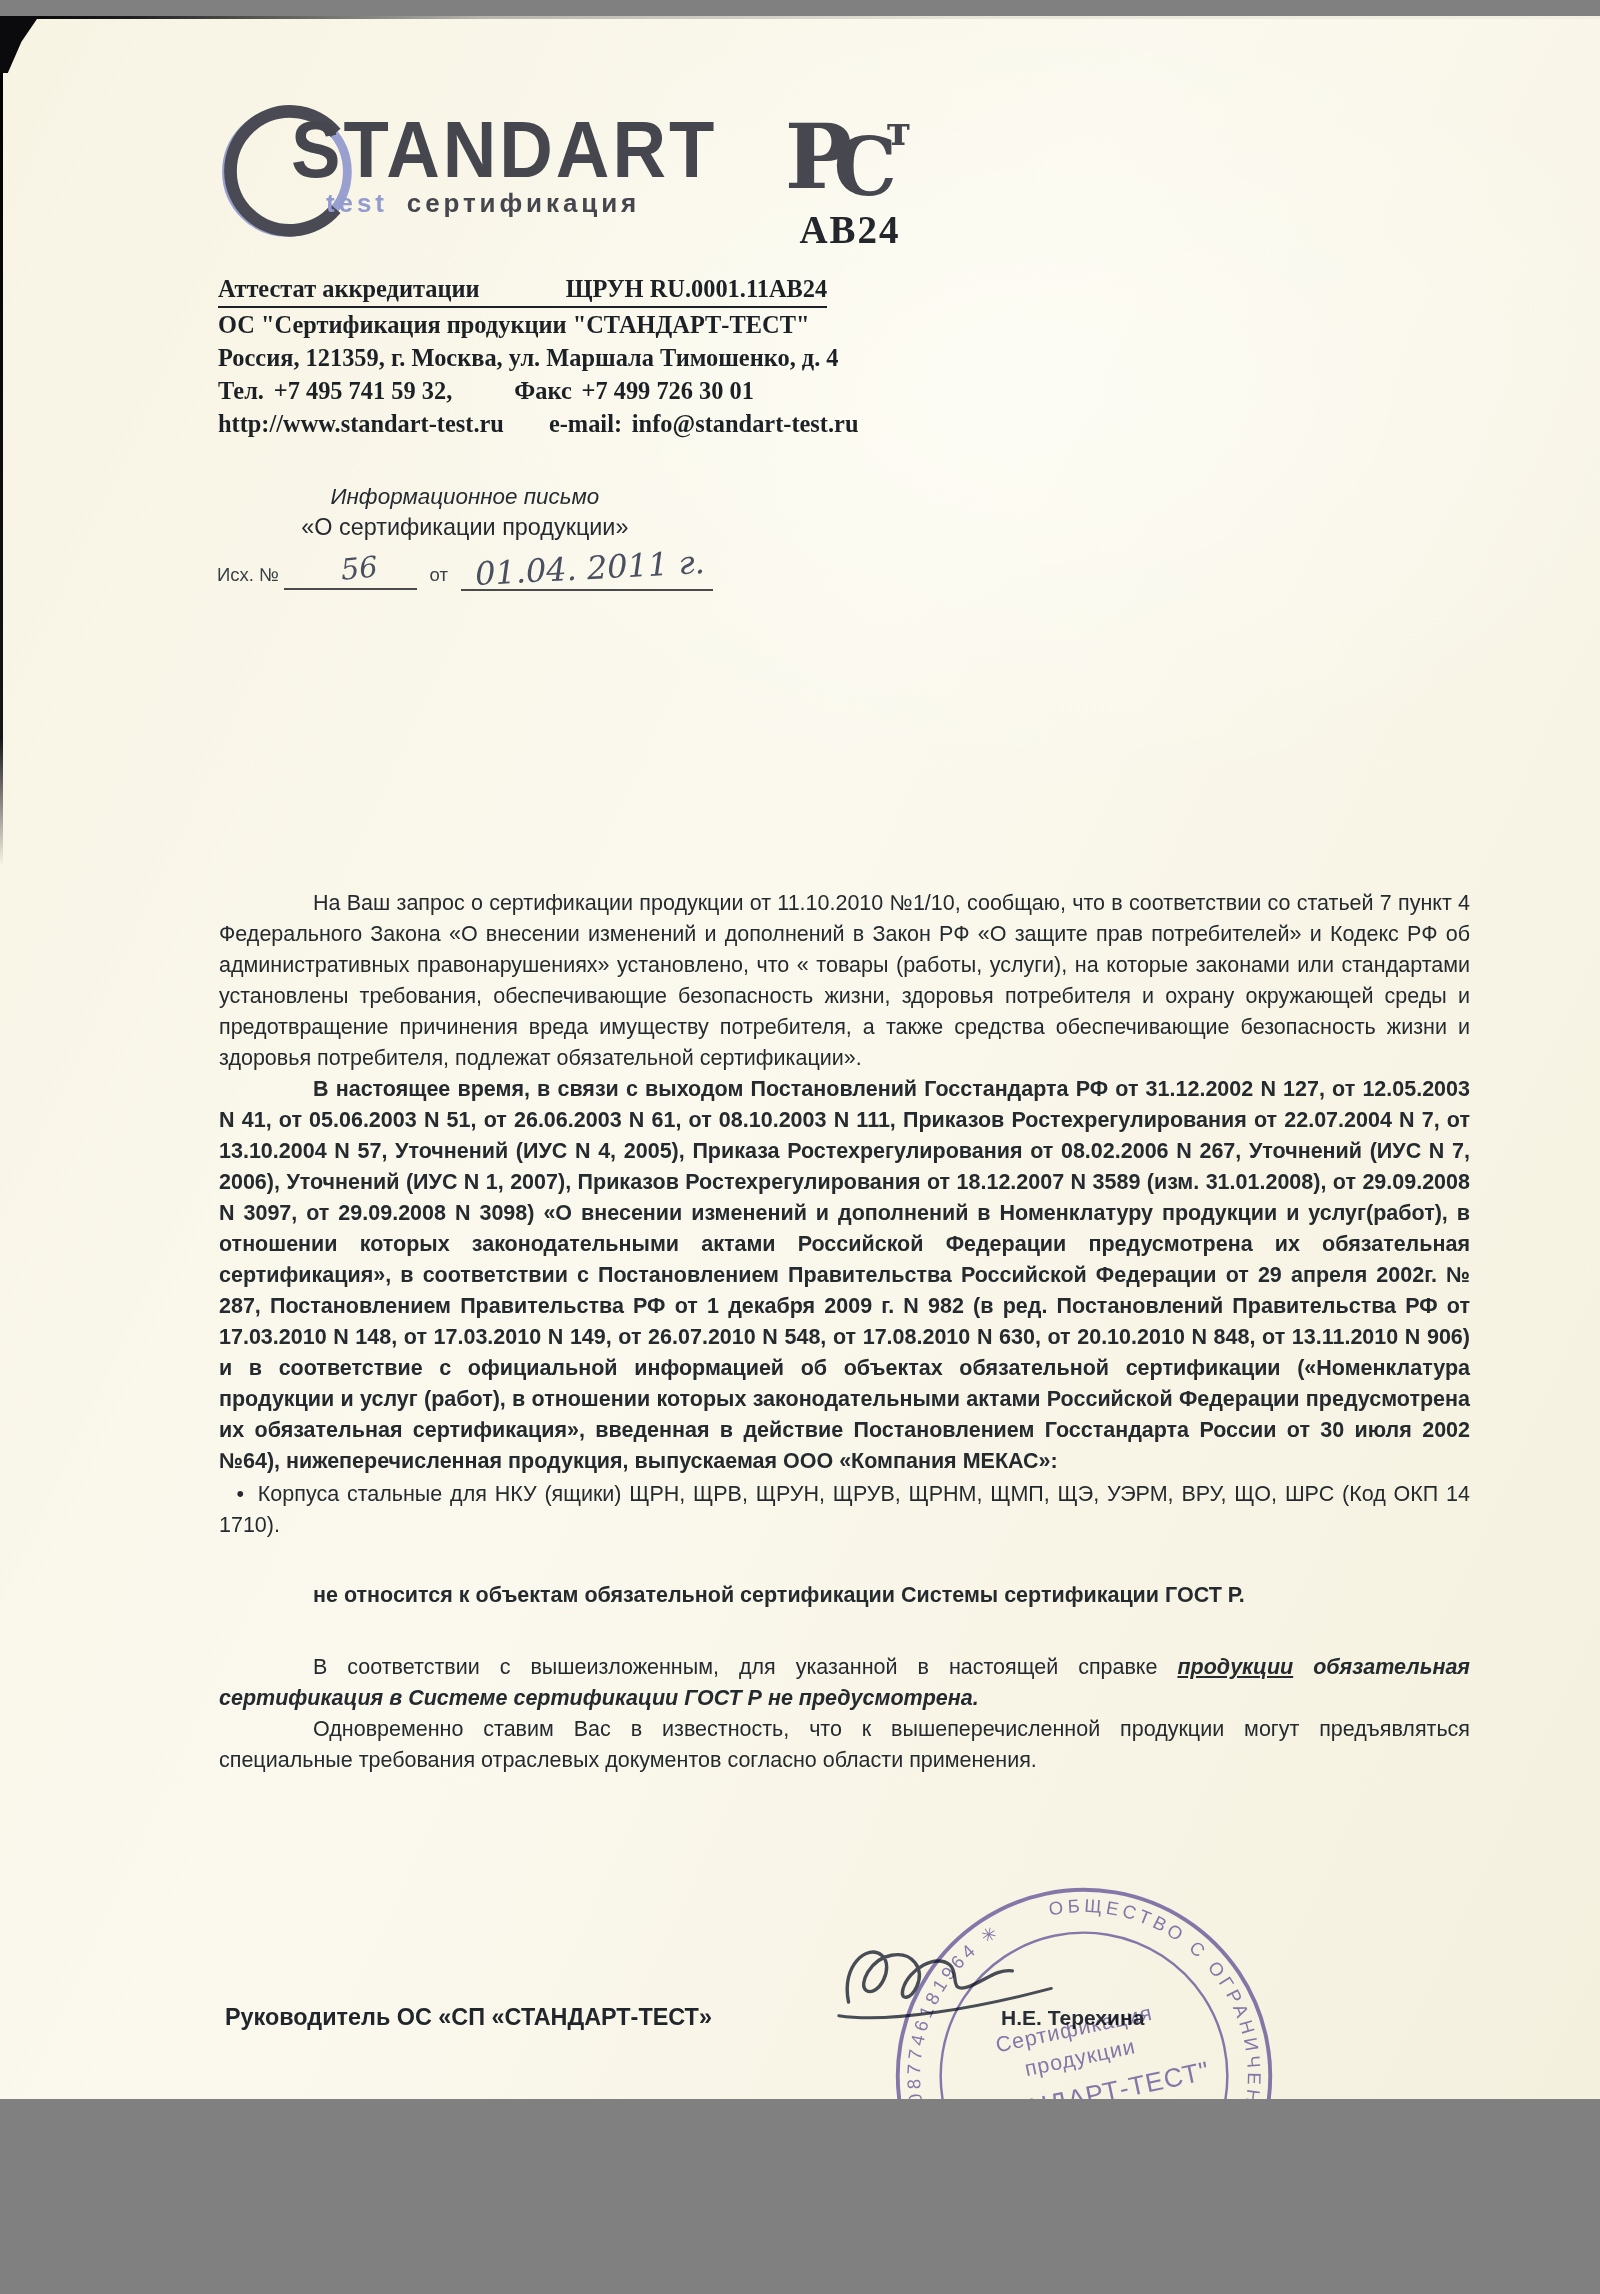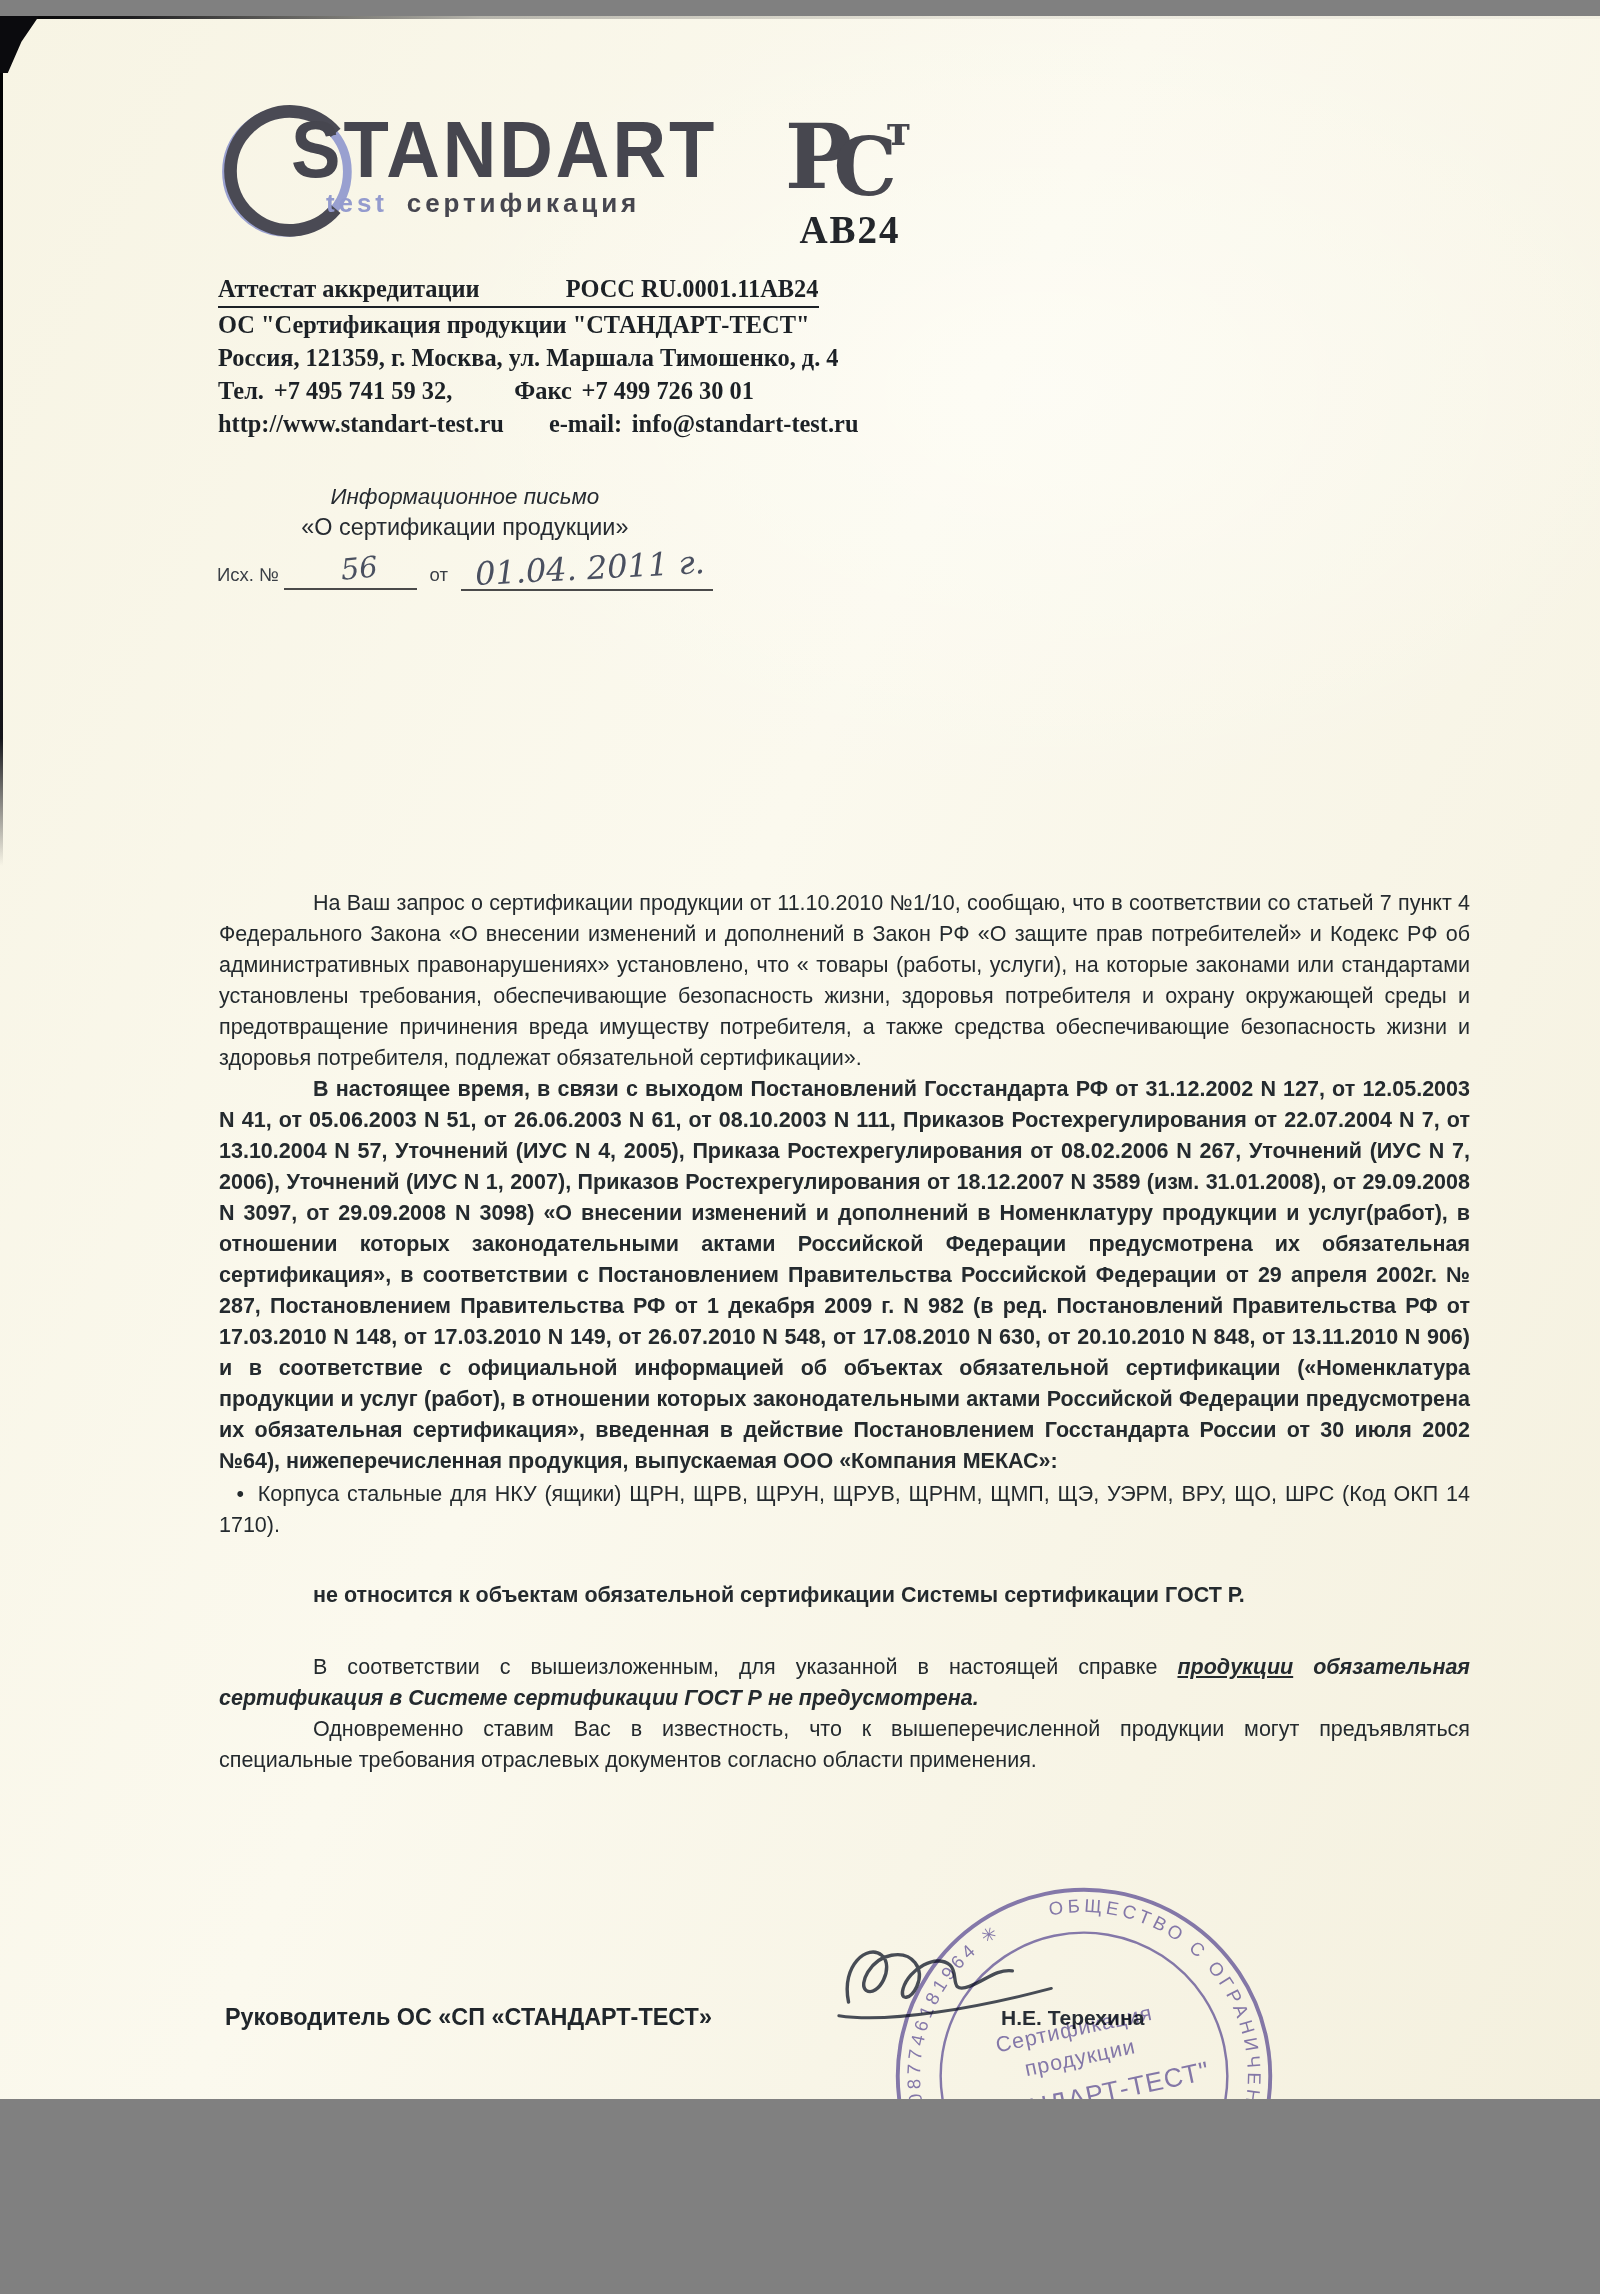--- a/index.html
+++ b/index.html
@@ -115,21 +115,21 @@
     <svg class="rst-mark" width="146" height="115" viewBox="0 0 150 118" aria-hidden="true">
       <text class="rst-p" x="8" y="92">Р</text>
       <text class="rst-c" x="58" y="100">С</text>
       <text class="rst-t" x="112" y="48">т</text>
     </svg>
     <div class="rst-code">АВ24</div>
   </div>
 
   <div class="letterhead">
     <div class="lh-row1">
-      <span>Аттестат аккредитации</span><span class="lh-gap"></span><span>РОСС RU.0001.11АВ24</span>
+      <span>Аттестат аккредитации</span><span class="lh-gap"></span><span>ЩРУН RU.0001.11АВ24</span>
     </div>
     <div>ОС  "Сертификация продукции  "СТАНДАРТ-ТЕСТ"</div>
     <div>Россия, 121359, г. Москва, ул. Маршала Тимошенко,  д. 4</div>
     <div>
       <span>Тел.</span><span class="sp1">+7 495 741 59 32,</span><span class="fax">Факс</span><span class="sp1">+7 499 726 30 01</span>
     </div>
     <div>
       <span>http://www.standart-test.ru</span><span class="email-label">e-mail:</span><span class="sp1">info@standart-test.ru</span>
     </div>
   </div>

